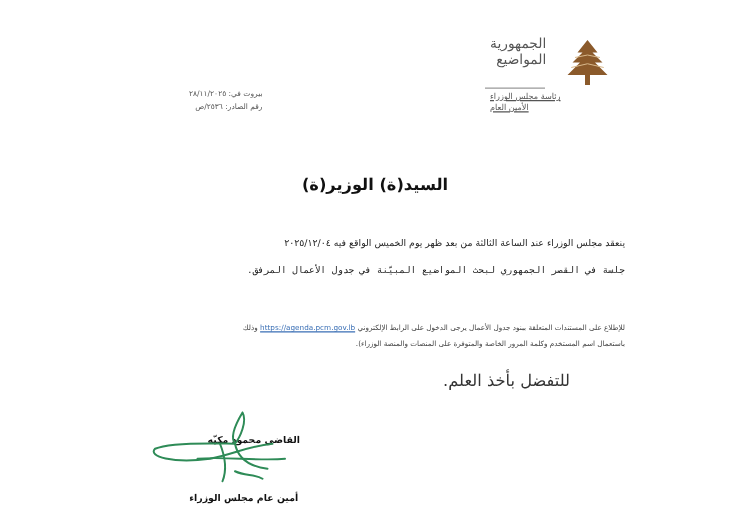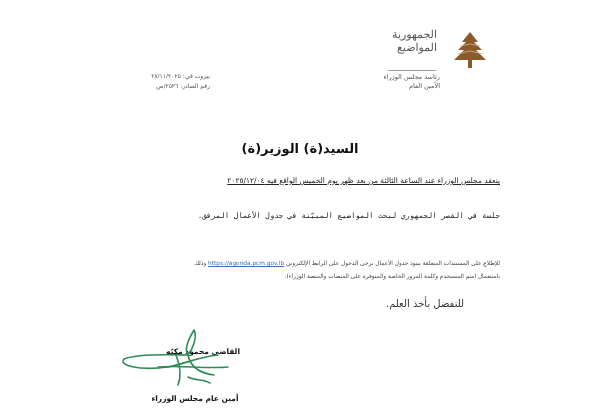--- a/index.html
+++ b/index.html
@@ -12,52 +12,52 @@
 
     
     .cedar { left: 448px; top: 30px; width: 44px; height: 40px; }
     .header-title {
       left: 385px; top: 28px; width: 52px; height: 40px;
       font-family: "DejaVu Serif", serif; font-size: 11px; line-height: 13px;
       color: #555; text-align: right; letter-spacing: -0.5px;
     }
     .header-rule { left: 388px; top: 70px; width: 48px; height: 1px; background: #999; }
     .header-sub {
-      left: 380px; top: 73px; width: 60px; text-align: right;
-      font-size: 6.5px; line-height: 9px; color: #555;
+      left: 392px; top: 73px; width: 60px; text-align: left;
+      font-size: 6.5px; line-height: 9px; color: #555; text-decoration: underline;
     }
 
     
     .ref {
       left: 95px; top: 71px; width: 115px; text-align: right;
       font-size: 6px; line-height: 10px; color: #555;
     }
 
     
     .salutation {
       left: 240px; top: 141px; width: 120px; text-align: center;
       font-size: 13px; font-weight: bold; color: #111;
     }
 
     .body-line {
       font-size: 7.5px; color: #222; text-align: right; white-space: nowrap;
     }
-    .line1 { left: 130px; top: 176px; width: 370px; text-decoration: underline; }
+    .line1 { left: 130px; top: 190px; width: 370px; }
     .line2 { left: 190px; top: 211px; width: 310px; font-family: Liberation Mono, monospace; }
 
     .note {
       font-size: 5.8px; color: #444; text-align: right; white-space: nowrap;
     }
     .note1 { left: 130px; top: 260px; width: 370px; }
     .note2 { left: 150px; top: 273px; width: 350px; }
     .link { color: #3a6fb5; text-decoration: underline; }
 
     .closing {
-      left: 365px; top: 298px; width: 120px; text-align: center;
-      font-size: 10px; color: #333;
+      left: 336px; top: 298px; width: 120px; text-align: right;
+      font-size: 13px; color: #333;
     }
 
     .signer-name {
       left: 140px; top: 347px; width: 100px; text-align: right;
       font-size: 7.5px; font-weight: bold; color: #111; z-index: 2;
     }
     .signer-title {
       left: 140px; top: 394px; width: 110px; text-align: center;
       font-size: 7.5px; font-weight: bold; color: #111;
     }

